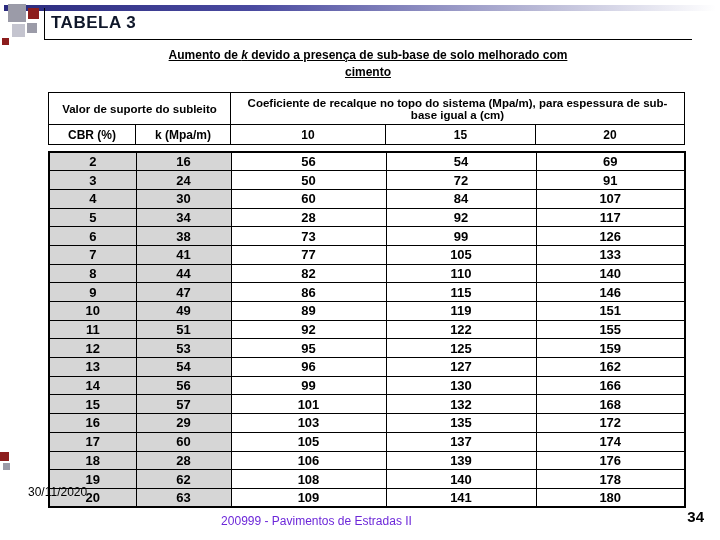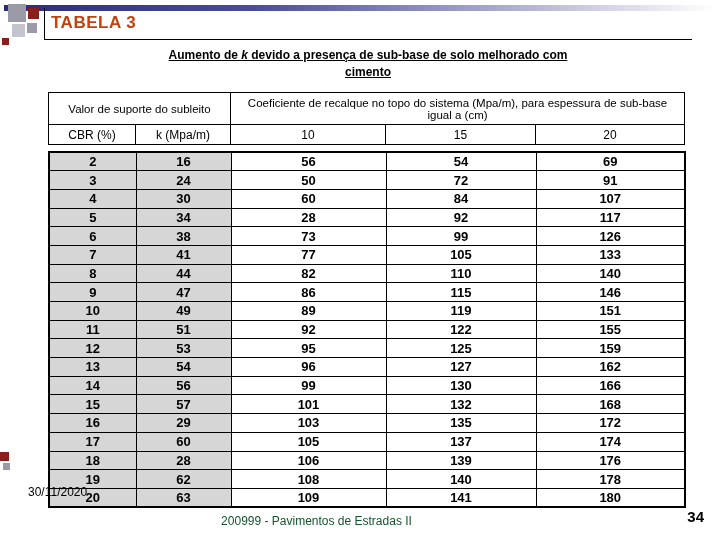--- a/index.html
+++ b/index.html
@@ -30,41 +30,41 @@
   .sqb1 { left: 0px; top: 452px; width: 9px; height: 9px; background: #8c1d1d; }
   .sqb2 { left: 3px; top: 463px; width: 7px; height: 7px; background: #9b9ba8; }
 
   
   .title-box {
     position: absolute; left: 44px; top: 8px; width: 648px; height: 32px;
     border-left: 1px solid #000; border-bottom: 1.5px solid #000;
   }
   .title {
     position: absolute; left: 6px; top: 5px;
-    font-size: 17px; font-weight: bold; color: #c2410c; letter-spacing: 0.5px;
+    font-size: 17px; font-weight: bold; color: #0f172a; letter-spacing: 0.5px;
   }
 
   
   .subtitle {
     position: absolute; left: 48px; top: 47px; width: 640px;
     text-align: center; color: #000000; font-weight: bold;
     font-size: 12px; line-height: 1.4;
   }
   .subtitle .u { text-decoration: underline; }
   .subtitle .ital { font-style: italic; }
 
   
   table { border-collapse: collapse; table-layout: fixed; }
   col.c-cbr { width: 87px; }  col.c-k { width: 95px; }
   col.c-10 { width: 155px; }  col.c-15 { width: 150px; }  col.c-20 { width: 149px; }
 
   .hdr-table { position: absolute; left: 48px; top: 92px; width: 636px; }
   .hdr-table th {
     border: 1.6px solid #000; background: #ffffff; color: #000;
-    font-size: 11.5px; font-weight: normal; text-align: center;
+    font-size: 11.5px; font-weight: bold; text-align: center;
     vertical-align: middle; padding: 1px 8px;
   }
   .hdr-table tr.r1 th { height: 32px; }
   .hdr-table tr.r2 th { height: 20px; font-size: 12px; }
 
   .body-table { position: absolute; left: 48px; top: 151px; width: 636px; border: 2px solid #000; }
   .body-table td {
     border: 1px solid #000; height: 18.7px; padding: 0;
     text-align: center; vertical-align: middle;
     font-size: 13px; font-weight: bold; color: #000; background: #ffffff;
@@ -72,21 +72,21 @@
   .body-table td.shaded { background: #d6d6d6; }
   .body-table td.kdiv { border-right: 1.8px solid #000; }
 
   
   .footer-date {
     position: absolute; left: 28px; top: 485px;
     font-size: 12px; color: #000;
   }
   .footer-course {
     position: absolute; left: 0; top: 514px; width: 633px;
-    text-align: center; font-size: 12px; color: #14532d;
+    text-align: center; font-size: 12px; color: #6d28d9;
   }
   .page-number {
     position: absolute; right: 16px; top: 508px;
     font-size: 15px; font-weight: bold; color: #000;
   }
 </style>
 </head>
 <body>
 
 <div class="slide">

